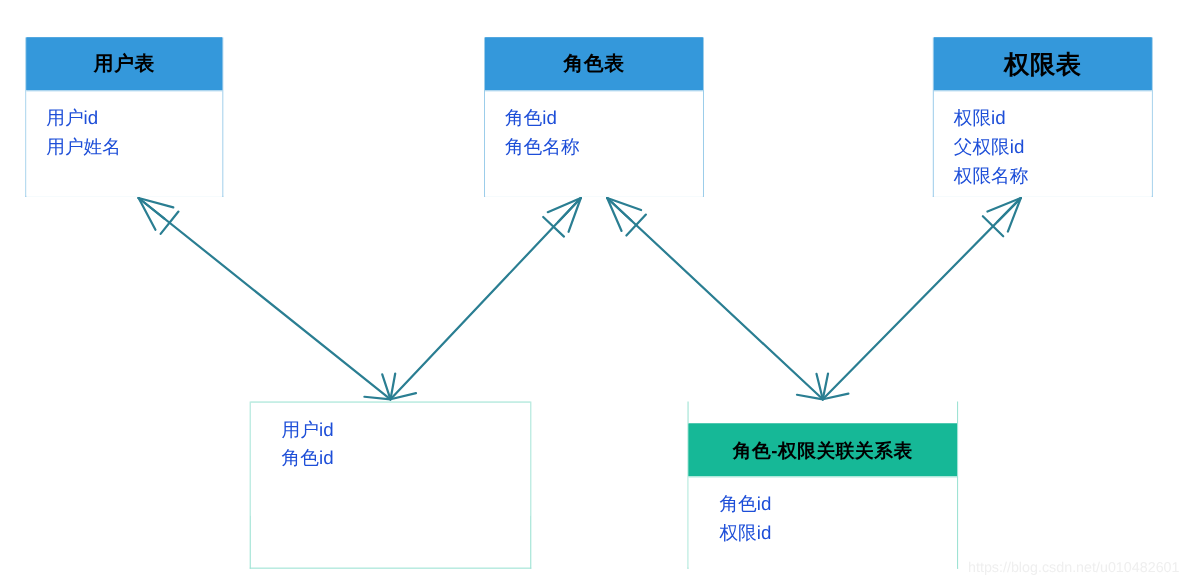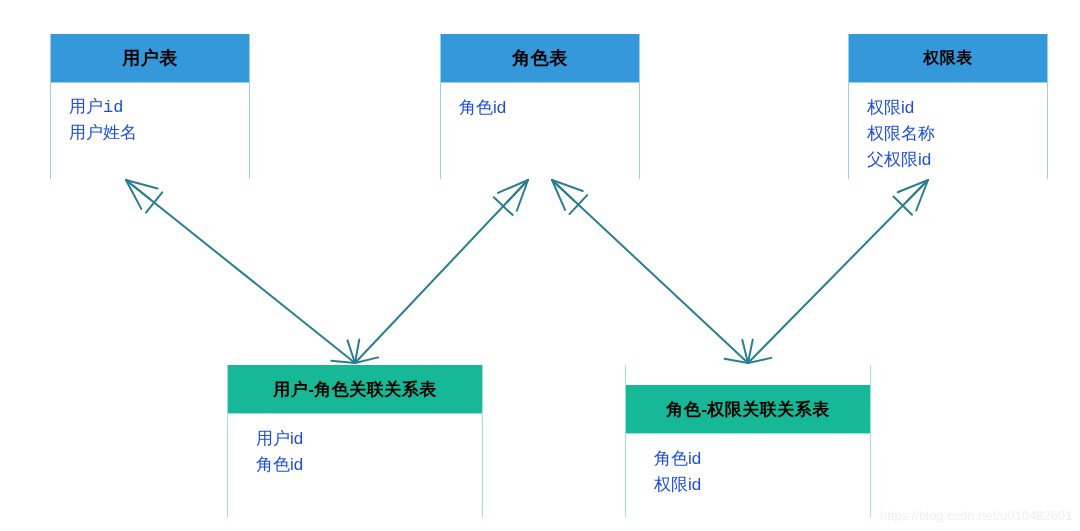--- a/index.html
+++ b/index.html
@@ -120,43 +120,43 @@
         <line x1="928" y1="180" x2="916.230872517505" y2="210.50389546108462" stroke="#2a7e92" stroke-width="2" stroke-linecap="round"></line>
         <line x1="928" y1="180" x2="906.9628307164934" y2="201.38778877156508" stroke="#2a7e92" stroke-width="2" stroke-linecap="round"></line>
         <line x1="928" y1="180" x2="897.6947889154818" y2="192.27168208204554" stroke="#2a7e92" stroke-width="2" stroke-linecap="round"></line>
         <line x1="893.4873550587805" y1="196.54923983635854" x2="912.0234386608037" y2="214.78145321539762" stroke="#2a7e92" stroke-width="2" stroke-linecap="round"></line>
         <line x1="748" y1="363" x2="752.7567377213262" y2="339.6253674627704" stroke="#2a7e92" stroke-width="2" stroke-linecap="round"></line>
         <line x1="748" y1="363" x2="771.2928213233494" y2="357.85758084180947" stroke="#2a7e92" stroke-width="2" stroke-linecap="round"></line>
       </g>
     </svg>
 
   <div id="entities-layer">
-      <div class="entity blue" style="left: 50px; top: 34px; width: 200px; height: 145px; font-family: Liberation Mono, monospace;">
+      <div class="entity blue" style="left: 23px; top: 34px; width: 180px; height: 145px;">
         <div class="entity-header" style="height: 48px; font-size: 18px;">用户表</div>
         <div class="entity-body" style="height: 97px; padding: 12px 0px 0px 18px;">
           <div class="field" style="font-size: 17px; line-height: 26px;">用户id</div>
           <div class="field" style="font-size: 17px; line-height: 26px;">用户姓名</div>
         </div>
       </div>
       <div class="entity blue" style="left: 440px; top: 34px; width: 200px; height: 145px;">
         <div class="entity-header" style="height: 48px; font-size: 18px; text-align: center;">角色表</div>
         <div class="entity-body" style="height: 97px; padding: 12px 0px 0px 18px;">
           <div class="field" style="font-size: 17px; line-height: 26px;">角色id</div>
+          <div class="field" style="font-size: 17px; line-height: 26px;">角色名称</div>
         </div>
       </div>
       <div class="entity blue" style="left: 848px; top: 34px; width: 200px; height: 145px;">
-        <div class="entity-header" style="height: 48px; font-size: 16px;">权限表</div>
+        <div class="entity-header" style="height: 48px; font-size: 23px;">权限表</div>
         <div class="entity-body" style="height: 97px; padding: 12px 0px 0px 18px;">
           <div class="field" style="font-size: 17px; line-height: 26px;">权限id</div>
+          <div class="field" style="font-size: 17px; line-height: 26px;">父权限id</div>
           <div class="field" style="font-size: 17px; line-height: 26px;">权限名称</div>
-          <div class="field" style="font-size: 17px; line-height: 26px;">父权限id</div>
         </div>
       </div>
       <div class="entity green" style="left: 227px; top: 365px; width: 256px; height: 152px;">
-        <div class="entity-header" style="height: 48px; font-size: 17px;">用户-角色关联关系表</div>
         <div class="entity-body" style="height: 104px; padding: 12px 0px 0px 28px;">
           <div class="field" style="font-size: 17px; line-height: 26px;">用户id</div>
           <div class="field" style="font-size: 17px; line-height: 26px;">角色id</div>
         </div>
       </div>
       <div class="entity green" style="left: 625px; top: 365px; width: 246px; height: 152px;">
         <div class="entity-header" style="height: 48px; font-size: 17px; margin-top: 20px;">角色-权限关联关系表</div>
         <div class="entity-body" style="height: 104px; padding: 12px 0px 0px 28px;">
           <div class="field" style="font-size: 17px; line-height: 26px;">角色id</div>
           <div class="field" style="font-size: 17px; line-height: 26px;">权限id</div>

